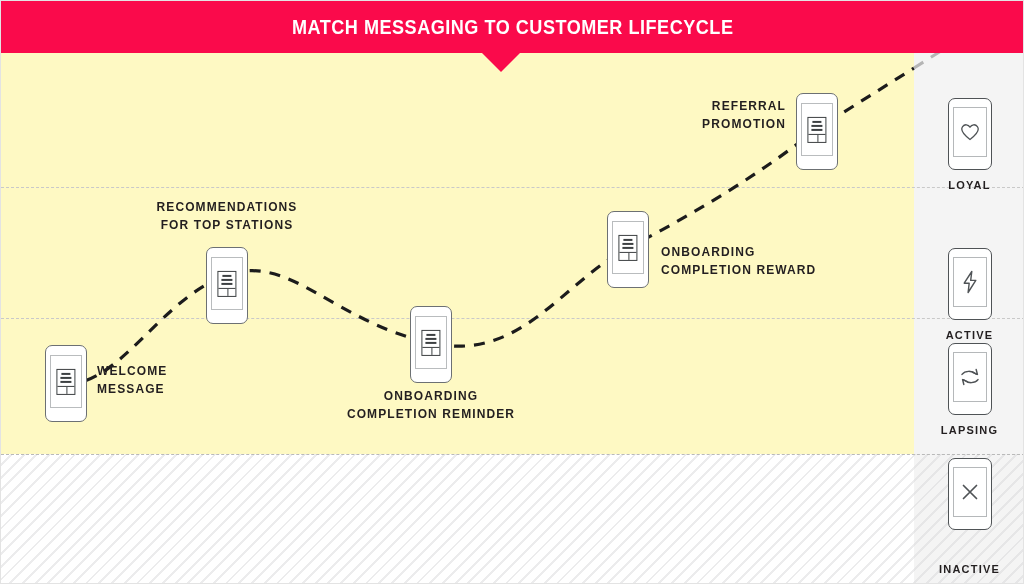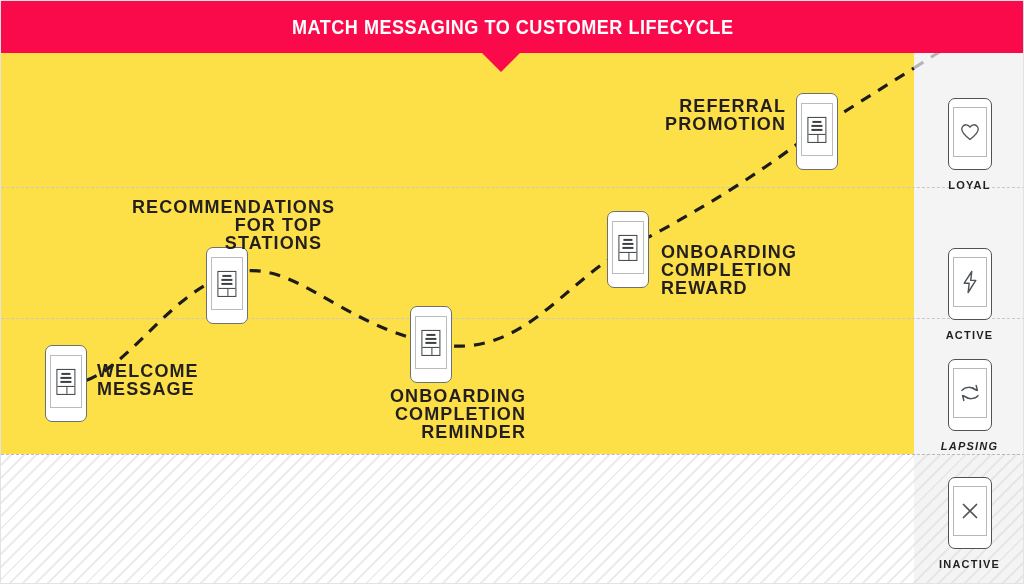--- a/index.html
+++ b/index.html
@@ -4,21 +4,21 @@
 <style>
   html,body{margin:0;padding:0;background:#ffffff;}
   body{
     font-family:"Liberation Sans", sans-serif;
     -webkit-font-smoothing:antialiased;
   }
   #stage{
     position:relative;
     width:1024px;
     height:584px;
-    background:#fde047;
+    background:#fef9c3;
     overflow:hidden;
     box-sizing:border-box;
     border:1px solid #e3e3e3;
   }
 
   
   .banner{
     position:absolute;
     left:0; top:0;
     width:1024px; height:52px;
@@ -157,28 +157,28 @@
     width:1.3px;
     background:#3c4042;
   }
 
   
   .flow-label{
     position:absolute;
     color:#231f20;
     font-family:"Liberation Sans", sans-serif;
     font-weight:bold;
-    font-size:18px;
+    font-size:12px;
     letter-spacing:1.1px;
     line-height:18px;
     text-transform:uppercase;
     white-space:pre-line;
     z-index:25;
   }
-  .flow-label.center{ text-align:right; }
+  .flow-label.center{ text-align:center; }
   .flow-label.right{ text-align:right; }
   .flow-label.left{ text-align:left; }
 
   
   .stage-item{
     position:absolute;
     left:913px;
     width:111px;
     display:flex;
     flex-direction:column;
@@ -324,35 +324,35 @@
       <div class="stage-phone">
         <div class="sscreen">
           <svg class="ico" width="16" height="24" viewBox="0 0 16 24">
             <path d="M9.8 1.5 L 2.2 13.2 L 7.2 13.2 L 6.1 22.5 L 13.8 10.4 L 8.7 10.4 Z" fill="none" stroke="#4f5356" stroke-width="1.4" stroke-linejoin="round"></path>
           </svg>
         </div>
       </div>
       <div class="stage-label">ACTIVE</div>
     </div>
 
-    <div class="stage-item" style="top:306px;font-style:italic;">
+    <div class="stage-item" style="top:290px;">
       <div class="stage-phone">
         <div class="sscreen">
           <svg class="ico" width="24" height="20" viewBox="0 0 24 20">
             <path d="M4 7.4 C 7 3.4, 14 3.4, 18.4 7.2" fill="none" stroke="#4f5356" stroke-width="1.5" stroke-linecap="round"></path>
             <path d="M14.6 5.4 L 19.4 7.4 L 18.2 2.6" fill="none" stroke="#4f5356" stroke-width="1.5" stroke-linecap="round" stroke-linejoin="round"></path>
             <path d="M20 12.6 C 17 16.6, 10 16.6, 5.6 12.8" fill="none" stroke="#4f5356" stroke-width="1.5" stroke-linecap="round"></path>
             <path d="M9.4 14.6 L 4.6 12.6 L 5.8 17.4" fill="none" stroke="#4f5356" stroke-width="1.5" stroke-linecap="round" stroke-linejoin="round"></path>
           </svg>
         </div>
       </div>
       <div class="stage-label">LAPSING</div>
     </div>
 
-    <div class="stage-item" style="top:424px;">
+    <div class="stage-item" style="top:405px;gap:24px;">
       <div class="stage-phone">
         <div class="sscreen">
           <svg class="ico" width="20" height="20" viewBox="0 0 20 20">
             <path d="M3.5 3.5 L 16.5 16.5 M 16.5 3.5 L 3.5 16.5" fill="none" stroke="#4f5356" stroke-width="1.7" stroke-linecap="round"></path>
           </svg>
         </div>
       </div>
       <div class="stage-label">INACTIVE</div>
     </div>
 

